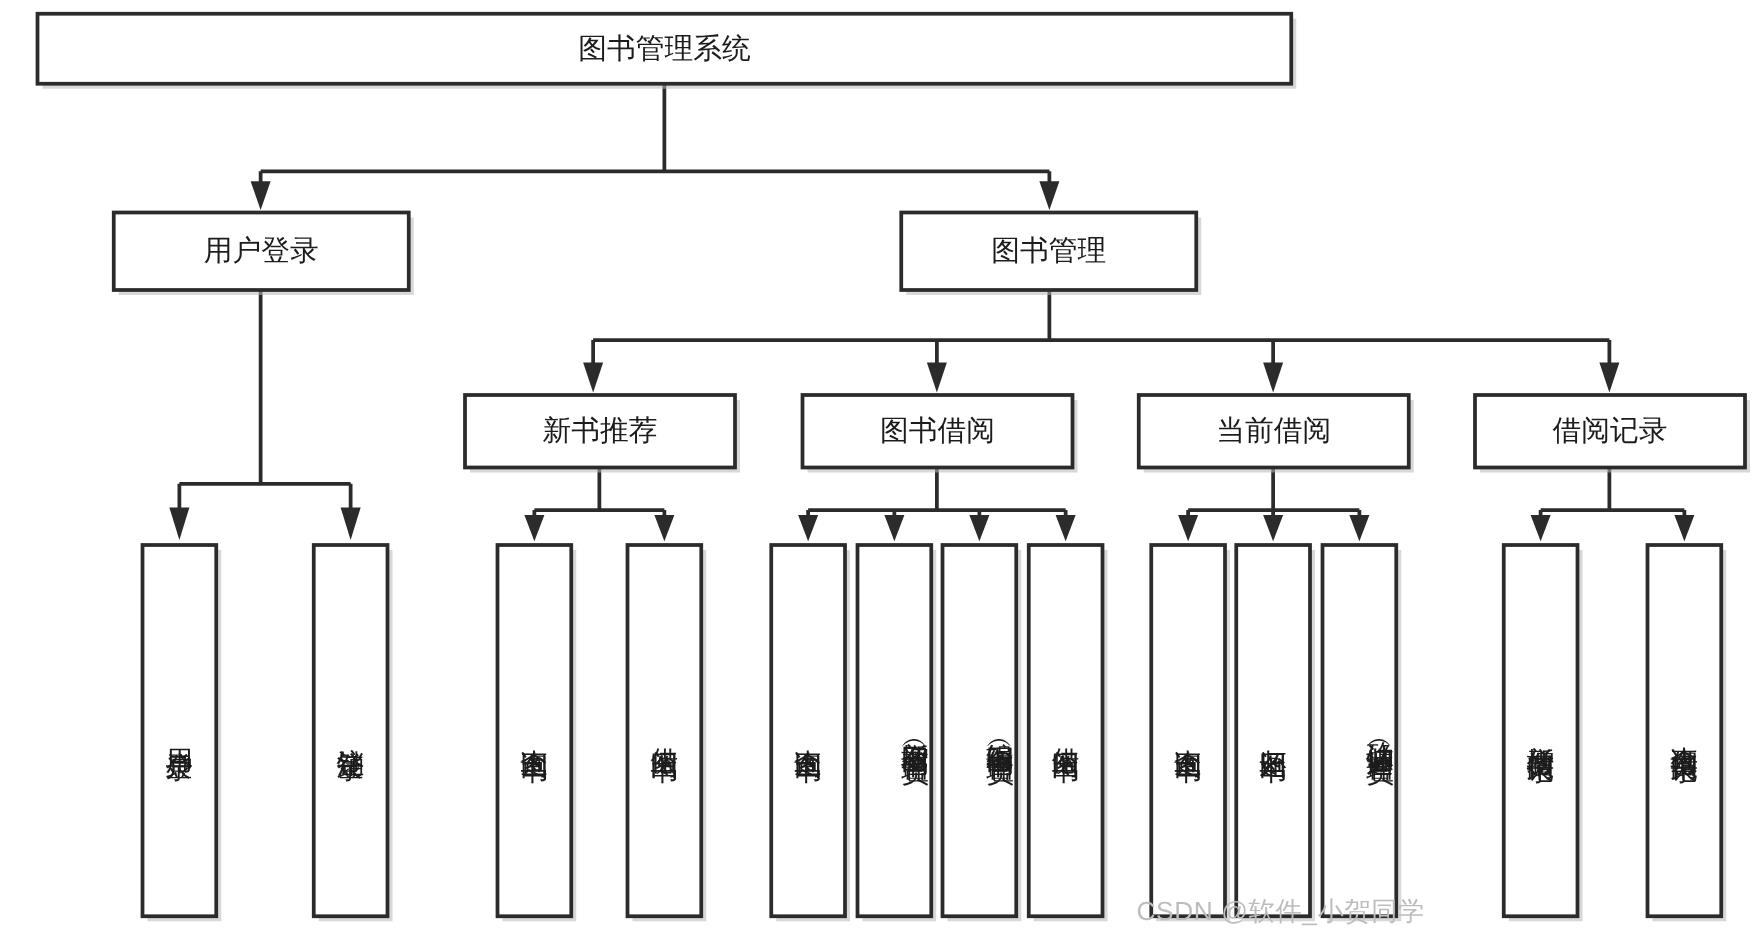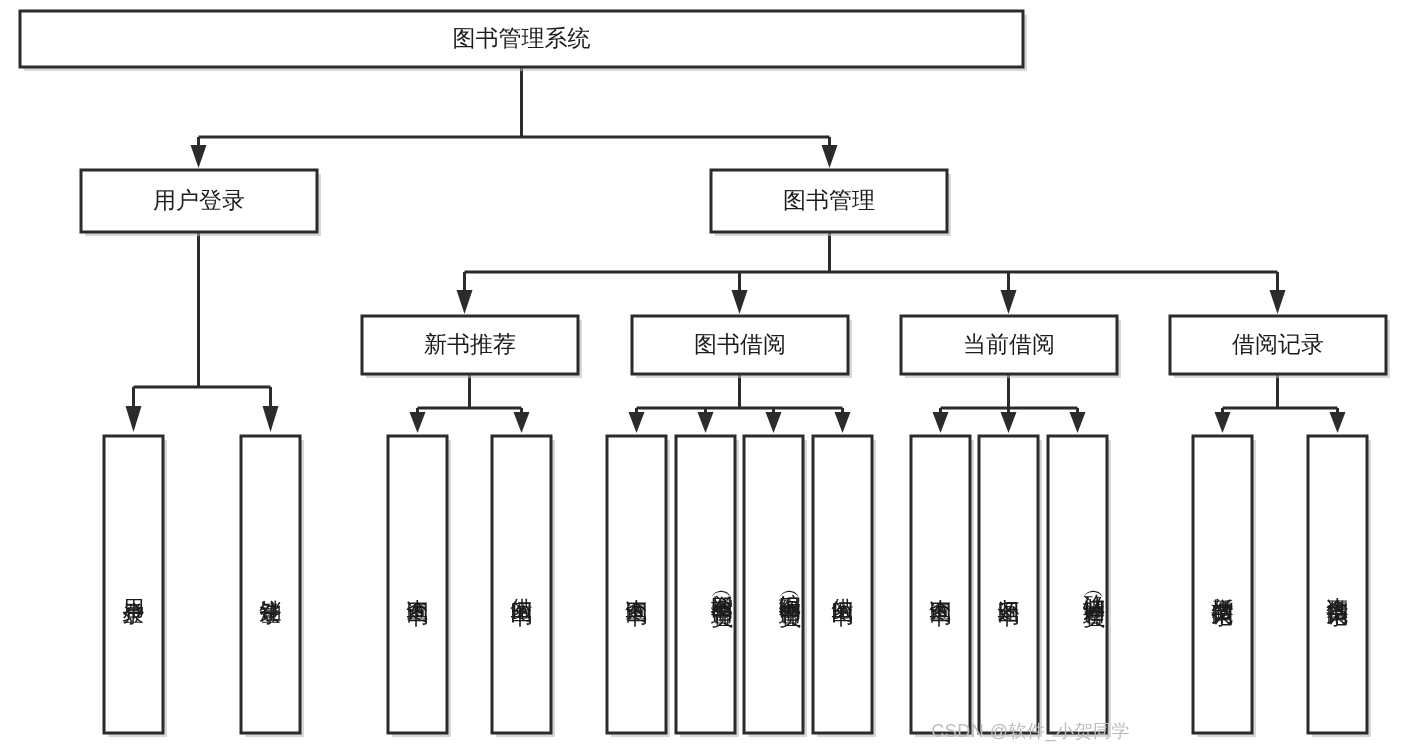--- a/index.html
+++ b/index.html
@@ -9,21 +9,21 @@
   }
   body {
     width: 1405px;
     height: 747px;
     font-family: "Liberation Sans", "DejaVu Sans", sans-serif;
     overflow: hidden;
     position: relative;
   }
   #diagram-root {
     position: absolute;
-    left: 0;
+    left: 10px;
     top: 0;
     width: 1138px;
     height: 747px;
   }
   svg#flow {
     display: block;
     width: 1405px;
     height: 747px;
   }
   .box-rect {
@@ -63,21 +63,21 @@
     letter-spacing: 2px;
     text-align: center;
     white-space: nowrap;
     pointer-events: none;
   }
   #watermark {
     position: absolute;
     right: 8px;
     bottom: 4px;
     font-family: "Liberation Sans", "DejaVu Sans", sans-serif;
-    font-size: 18px;
+    font-size: 21px;
     color: #bdbdbd;
     white-space: nowrap;
     letter-spacing: 0.5px;
   }
 </style>
 </head>
 <body>
 
 <div id="diagram-root">
 

